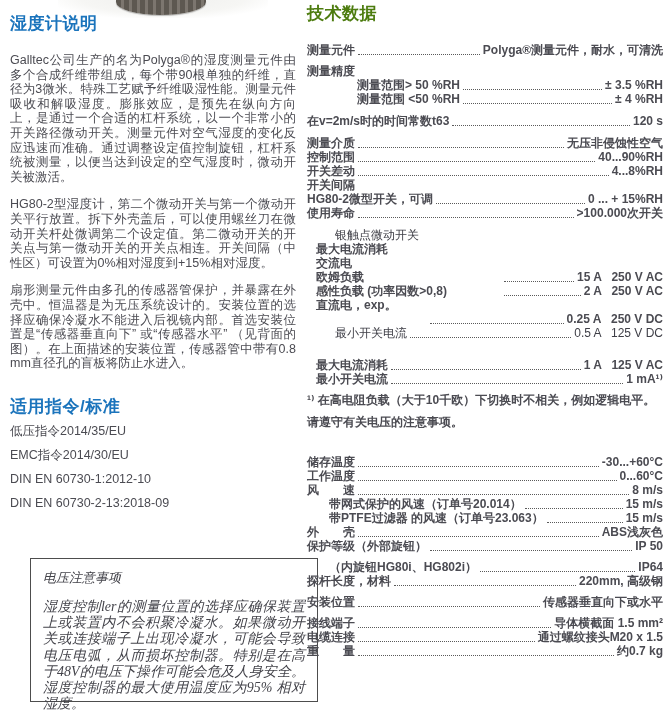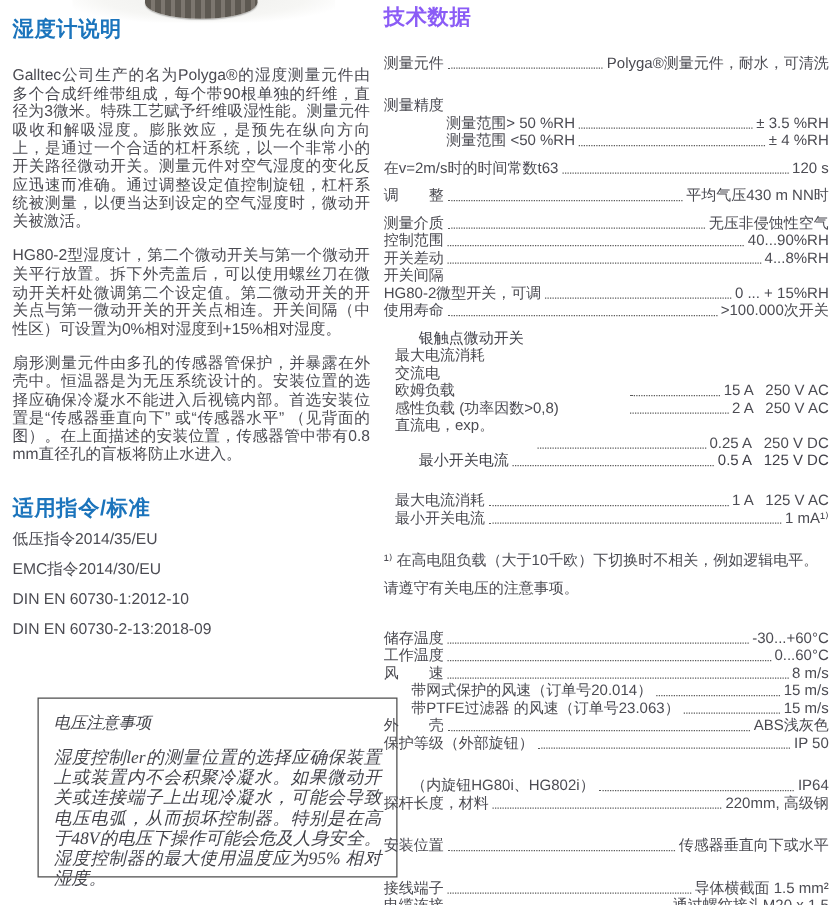--- a/index.html
+++ b/index.html
@@ -36,33 +36,33 @@
     position:absolute;left:7px;top:558px;width:262px;height:122px;
     border:1.5px solid #4d4d4d;padding:10px 12px;
     font-family:"Liberation Serif","DejaVu Serif",serif;font-style:italic;
     color:#43434a;
     margin-left:23px;
   }
   .note-title{font-size:13px;margin:0 0 12px 0;}
   .note-body{font-size:14px;line-height:16.2px;margin:0;text-align:justify;}
   
   .rows{font-size:12px;color:#4b4b52;}
-  .row{display:flex;align-items:baseline;line-height:14px;min-height:14px;}
+  .row{display:flex;align-items:baseline;line-height:14px;min-height:14px;font-weight:bold;}
   .lbl{white-space:pre;flex:0 0 auto;}
   .val{white-space:pre;flex:0 0 auto;text-align:right;}
   .lead{
     flex:1 1 auto;min-width:8px;margin:0 3px;height:11px;
     border-bottom:1.5px dotted #5a5a5a;align-self:flex-end;margin-bottom:2px;
   }
   .b{font-weight:normal;color:#3e3e46;margin-left:28px;}
   .i1{padding-left:50px;}
   .i2{padding-left:9px;}
   .i3{padding-left:22px;}
   .i4{padding-left:120px;}
-  .g1{margin-top:20px;}
+  .g1{margin-top:7px;}
   .g2{margin-top:8px;}
   .g3{margin-top:18px;}
   .g4{margin-top:26px;}
   .wl .lbl{min-width:185px;}
 </style>
 </head>
 <body>
 
 <div class="photo-halo"></div>
 <div class="knob"></div>
@@ -80,21 +80,21 @@
       <li>DIN EN 60730-2-13:2018-09</li>
     </ul>
 </div>
 
 <div class="note-box">
   <p class="note-title">电压注意事项</p>
   <p class="note-body">湿度控制ler的测量位置的选择应确保装置上或装置内不会积聚冷凝水。如果微动开关或连接端子上出现冷凝水，可能会导致电压电弧，从而损坏控制器。特别是在高于48V的电压下操作可能会危及人身安全。湿度控制器的最大使用温度应为95% 相对湿度。</p>
 </div>
 
 <div class="right-col">
-  <h1 style="color: #8b5cf6;">技术数据</h1>
+  <h1 style="color: #4d7c0f;">技术数据</h1>
   <div class="rows">
       <div class="row">
         <span class="lbl">测量元件</span>
         <span class="lead"></span>
         <span class="val">Polyga®测量元件，耐水，可清洗</span>
       </div>
       <div class="row g1">
         <span class="lbl">测量精度</span>
       </div>
       <div class="row i1">
@@ -106,25 +106,20 @@
         <span class="lbl">测量范围 &lt;50 %RH</span>
         <span class="lead"></span>
         <span class="val">± 4 %RH</span>
       </div>
       <div class="row g2">
         <span class="lbl">在v=2m/s时的时间常数t63</span>
         <span class="lead"></span>
         <span class="val">120 s</span>
       </div>
       <div class="row g2">
-        <span class="lbl">调　　整</span>
-        <span class="lead"></span>
-        <span class="val">平均气压430 m NN时</span>
-      </div>
-      <div class="row g2">
         <span class="lbl">测量介质</span>
         <span class="lead"></span>
         <span class="val">无压非侵蚀性空气</span>
       </div>
       <div class="row">
         <span class="lbl">控制范围</span>
         <span class="lead"></span>
         <span class="val">40...90%RH</span>
       </div>
       <div class="row">

